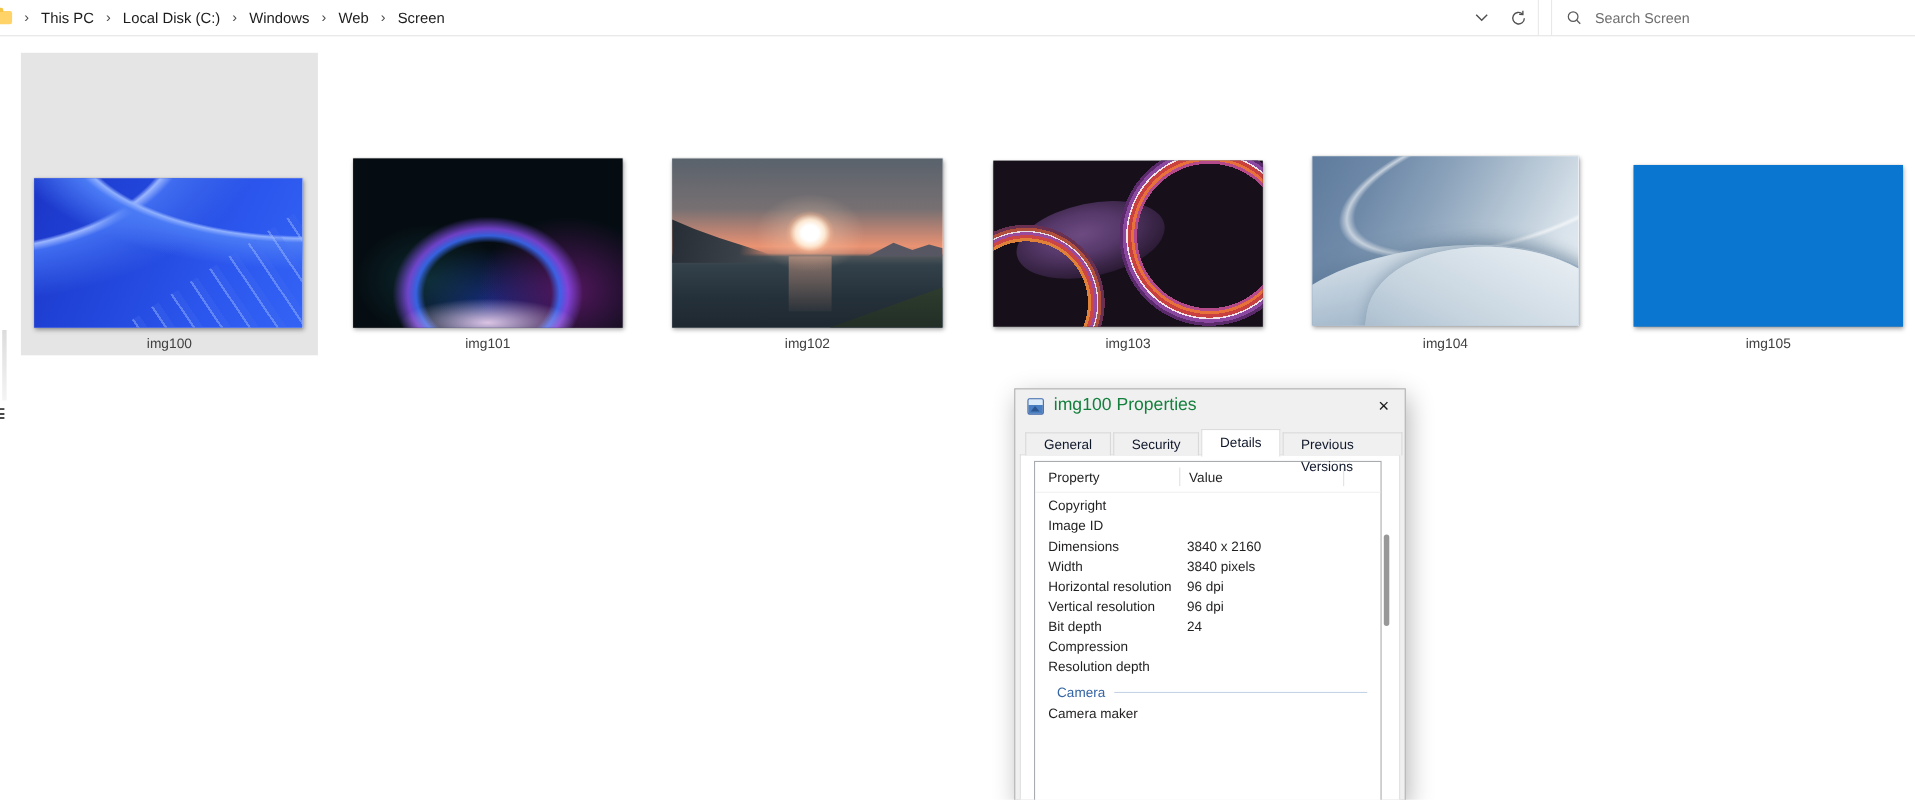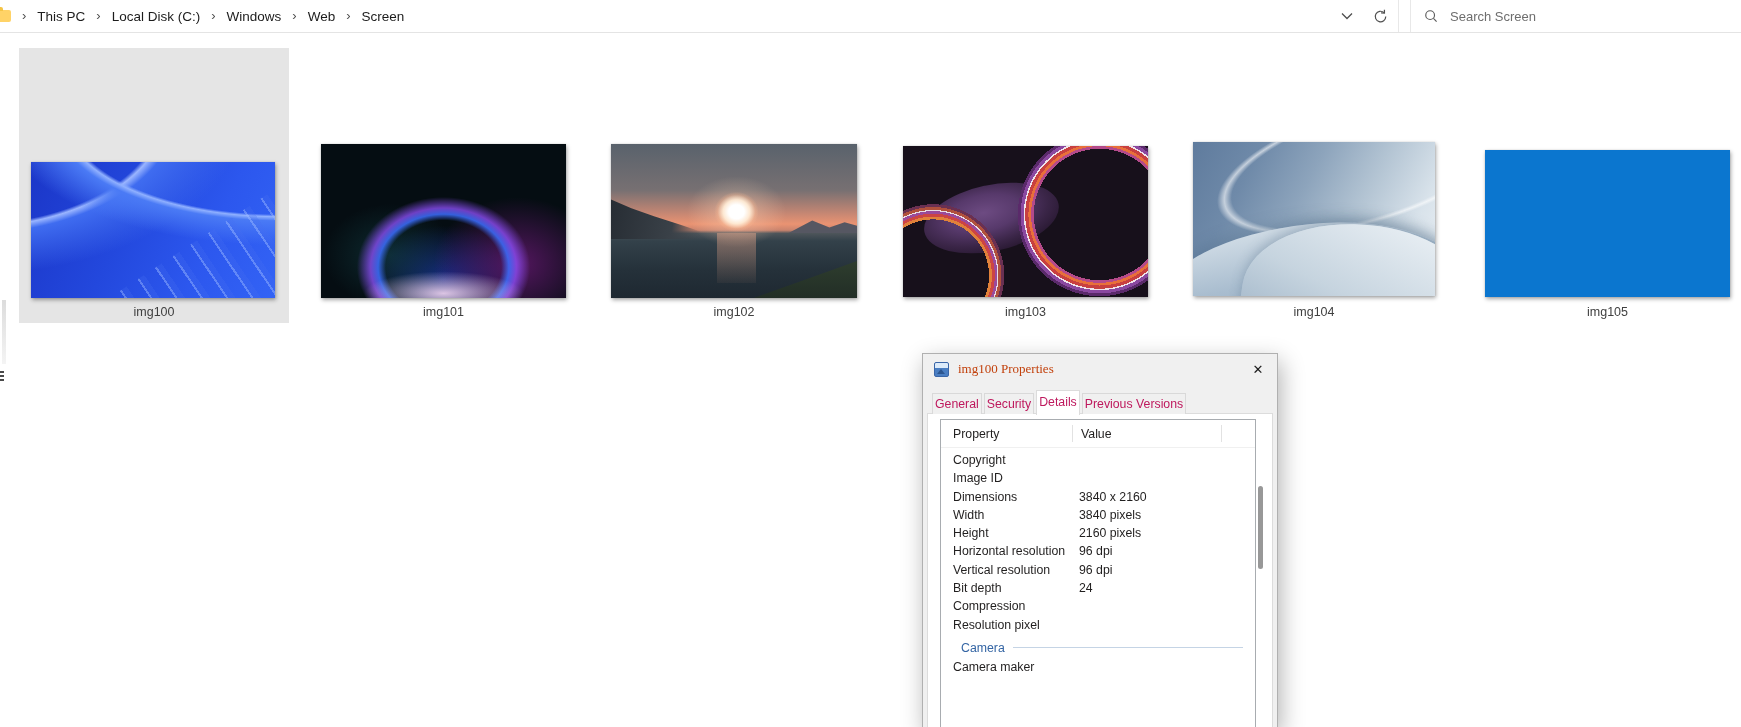--- a/index.html
+++ b/index.html
@@ -94,25 +94,25 @@
   .edge-glyph{position:absolute;left:0;top:371px;width:4px;height:10px;
          background:repeating-linear-gradient(180deg,#4a4a4a 0 2px,rgba(0,0,0,0) 2px 4px);}
   
   .dialog{position:absolute;left:922px;top:353px;width:356px;height:375px;background:#f0f0f0;
          border:1px solid #b0b0b0;box-shadow:3px 8px 22px rgba(0,0,0,.3);box-sizing:border-box;}
   .dlg-titlebar{position:absolute;left:0;top:0;right:0;height:30px;display:flex;align-items:center;}
   .dlg-ico{width:13px;height:13px;margin-left:11px;border:1px solid #3a66a8;border-radius:2px;flex:none;
          background:linear-gradient(180deg,#dcebfa 0 40%,#4a7ec2 40% 100%);position:relative;}
   .dlg-ico::before{content:"";position:absolute;left:2px;bottom:2px;width:0;height:0;
          border-left:4px solid transparent;border-right:4px solid transparent;border-bottom:5px solid #2c5690;}
-  .dlg-title{font-size:13px;color:#c2410c;margin-left:9px;flex:1;font-family:Liberation Serif, serif;}
+  .dlg-title{font-size:16px;color:#15803d;margin-left:9px;flex:1;}
   .dlg-close{width:30px;height:24px;display:flex;align-items:center;justify-content:center;
          font-size:13px;color:#1a1a1a;margin-right:4px;cursor:default;}
   .tabs{position:absolute;left:9px;top:36px;height:24px;display:flex;align-items:flex-end;z-index:3;}
-  .tab{height:20px;line-height:20px;padding:0 2px;font-size:12.3px;color:#be185d;
+  .tab{height:20px;line-height:20px;padding:0 16px;font-size:12.3px;color:#0f172a;
          background:#f0f0f0;border:1px solid #d9d9d9;border-bottom:none;margin-right:2px;}
   .tab.active{height:24px;line-height:23px;background:#fff;border-color:#dcdcdc;margin-bottom:-1px;}
   .tabpage{position:absolute;left:4px;right:4px;top:59px;bottom:0;background:#fff;
          border:1px solid #dcdcdc;border-bottom:none;}
   .listview{position:absolute;left:12px;top:5px;width:316px;bottom:-2px;
          border:1px solid #a8acb0;background:#fff;box-sizing:border-box;font-size:12.3px;color:#211f1f;}
   .lv-header{position:relative;height:27px;display:flex;align-items:center;border-bottom:1px solid #f0f0f0;gap:14px;}
   .lv-hcell1{padding-left:12px;width:114px;flex:none;}
   .lv-hcell2{flex:1;}
   .hdiv{position:absolute;top:5px;width:1px;height:17px;background:#e2e2e2;}
@@ -235,41 +235,37 @@
         </div>
         <div class="lrow">
           <span class="lcell-p">Dimensions</span>
           <span class="lcell-v">3840 x 2160</span>
         </div>
         <div class="lrow">
           <span class="lcell-p">Width</span>
           <span class="lcell-v">3840 pixels</span>
         </div>
         <div class="lrow">
-          <span class="lcell-p">Height</span>
-          <span class="lcell-v">2160 pixels</span>
-        </div>
-        <div class="lrow">
           <span class="lcell-p">Horizontal resolution</span>
           <span class="lcell-v">96 dpi</span>
         </div>
         <div class="lrow">
           <span class="lcell-p">Vertical resolution</span>
           <span class="lcell-v">96 dpi</span>
         </div>
         <div class="lrow">
           <span class="lcell-p">Bit depth</span>
           <span class="lcell-v">24</span>
         </div>
         <div class="lrow">
           <span class="lcell-p">Compression</span>
           <span class="lcell-v"></span>
         </div>
         <div class="lrow">
-          <span class="lcell-p">Resolution pixel</span>
+          <span class="lcell-p">Resolution depth</span>
           <span class="lcell-v"></span>
         </div>
         <div class="srow">
           <span class="stitle">Camera</span>
           <span class="sline"></span>
         </div>
         <div class="lrow">
           <span class="lcell-p">Camera maker</span>
           <span class="lcell-v"></span>
         </div>

